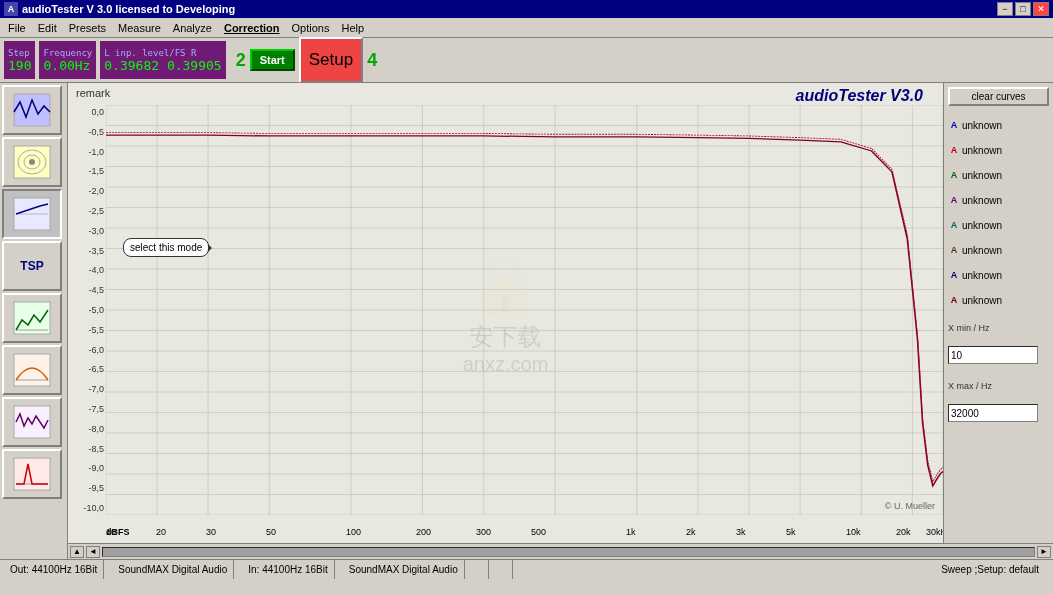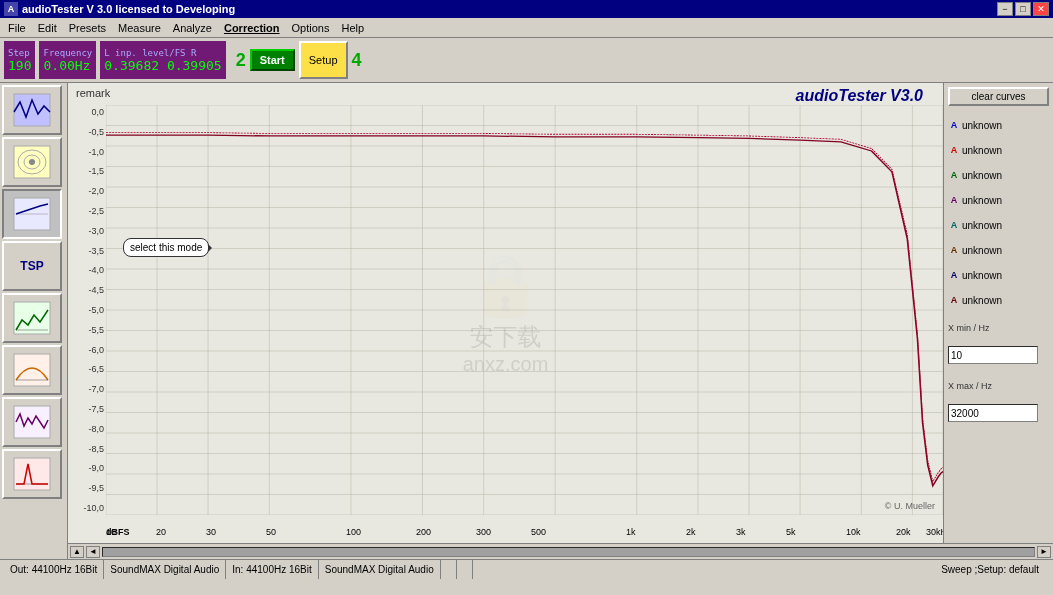--- a/index.html
+++ b/index.html
@@ -116,26 +116,26 @@
       background: #008000;
       color: white;
       border: 2px solid;
       border-color: #00cc00 #004400 #004400 #00cc00;
       padding: 3px 8px;
       cursor: pointer;
       font-size: 11px;
       font-weight: bold;
     }
     .btn-gray {
-      background: #fde047;
+      background: #ef4444;
       border: 2px solid;
       border-color: #ffffff #808080 #808080 #ffffff;
       padding: 11px 8px;
       cursor: pointer;
-      font-size: 11px;
+      font-size: 17px;
     }
     
     #content-area {
       display: flex;
       flex-direction: row;
       flex: 1;
       overflow: hidden;
     }
     
     #chart-area {
@@ -274,21 +274,21 @@
     }
     
     #status-bar {
       height: 20px;
       background: #d4d0c8;
       border-top: 1px solid #808080;
       display: flex;
       align-items: center;
       padding: 0 4px;
       font-size: 10px;
-      gap: 0;
+      gap: 8px;
     }
     .status-segment {
       padding: 0 6px;
       border-right: 1px solid #808080;
       height: 100%;
       display: flex;
       align-items: center;
     }
     .status-segment:last-child { border-right: none; }
     .status-main {

